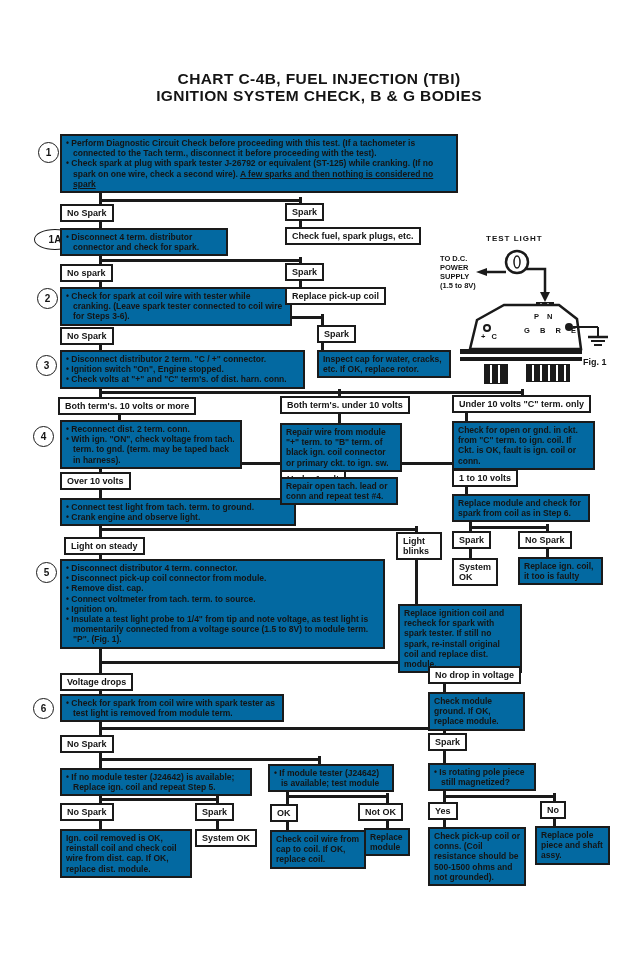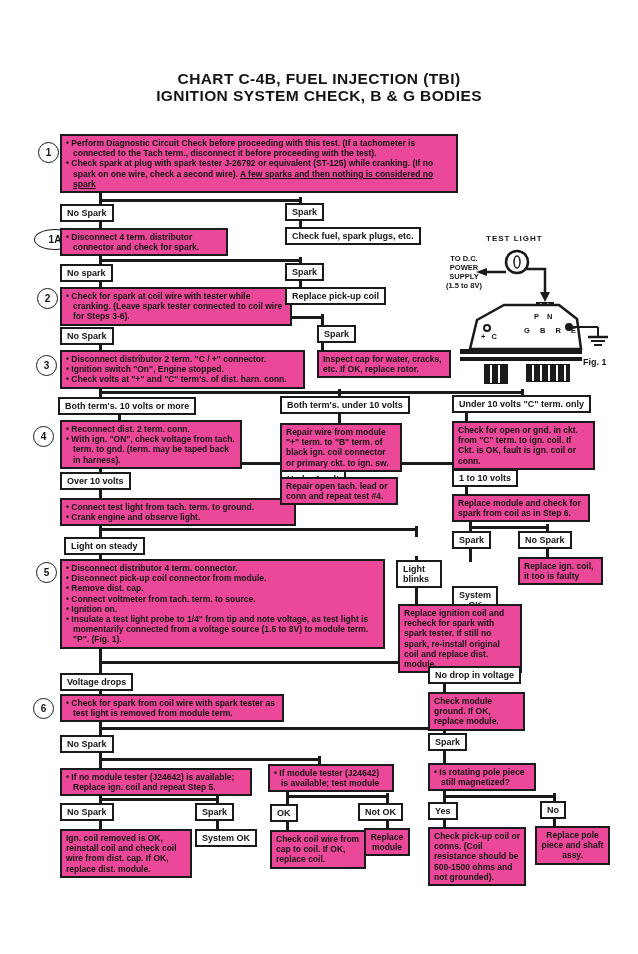--- a/index.html
+++ b/index.html
@@ -1,26 +1,26 @@
 <!DOCTYPE html>
 <html><head>
 <meta charset="utf-8">
 <style>
   html,body{margin:0;padding:0;background:#e8e8e8;}
   .page{position:relative;width:638px;height:954px;background:#ffffff;overflow:hidden;
         font-family:"Liberation Sans","DejaVu Sans",sans-serif;color:#141414;}
   .title{position:absolute;left:0;top:70px;width:100%;text-align:center;
          font-size:15.5px;font-weight:bold;line-height:17px;letter-spacing:.4px;}
   .line{position:absolute;background:#1a1a1a;z-index:1;}
-  .box{position:absolute;z-index:2;background:#ec4899;border:2px solid #1a1a1a;
+  .box{position:absolute;z-index:2;background:#0369a1;border:2px solid #1a1a1a;
        box-sizing:border-box;padding:2px 4px;font-size:8.5px;font-weight:bold;line-height:1.2;}
   .cond{position:absolute;z-index:2;background:#fff;border:2px solid #1a1a1a;
         box-sizing:border-box;padding:2px 5px;font-size:9px;font-weight:bold;white-space:nowrap;}
-  .wrapcond{white-space:normal;margin-top:28px;}
-  .ctr{text-align:center;}
+  .wrapcond{white-space:normal;}
+  .ctr{text-align:left;}
   .bl{padding-left:7px;text-indent:-7px;}
   .bl::before{content:"\2022  ";}
   .ul{text-decoration:underline;}
   .circle{position:absolute;z-index:2;width:21px;height:21px;border:1.6px solid #1a1a1a;
           border-radius:50%;background:#fff;display:flex;align-items:center;justify-content:center;
           font-size:10px;font-weight:bold;box-sizing:border-box;}
   .fig{position:absolute;left:440px;top:228px;width:198px;height:172px;z-index:2;}
   .figlabel{position:absolute;font-weight:bold;font-size:7.5px;line-height:9px;}
 </style>
 </head>

